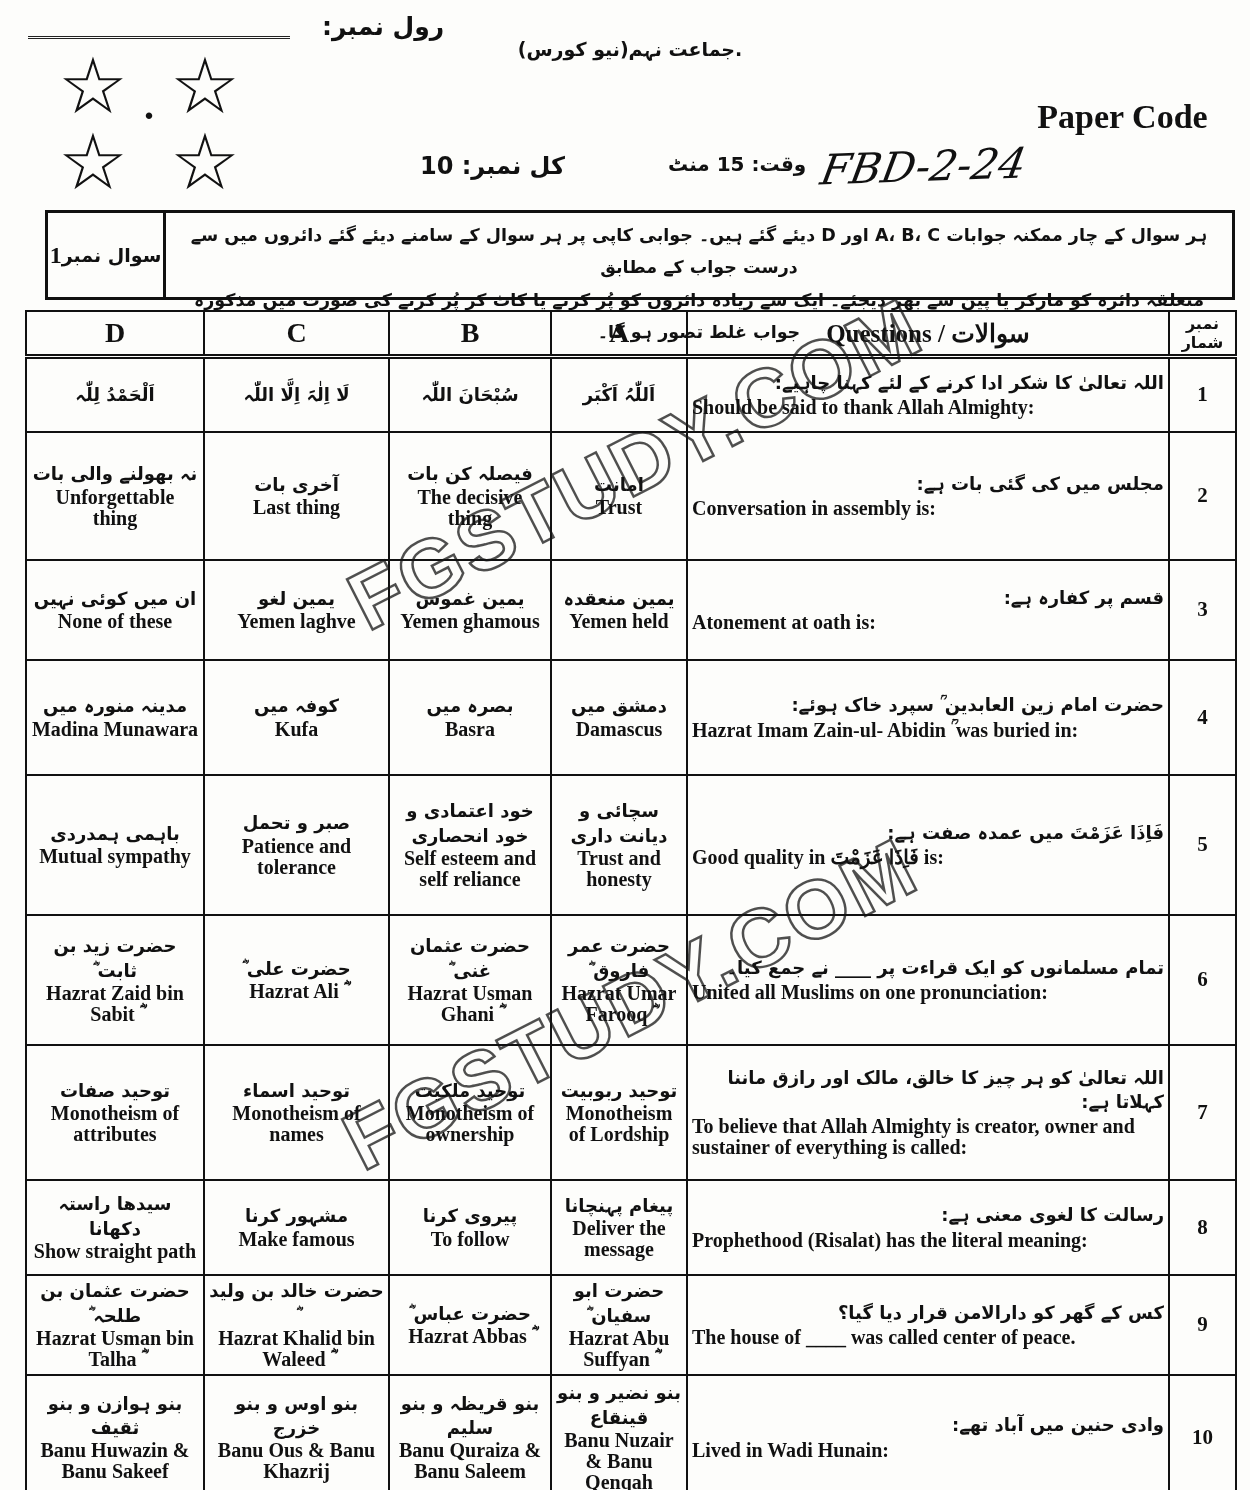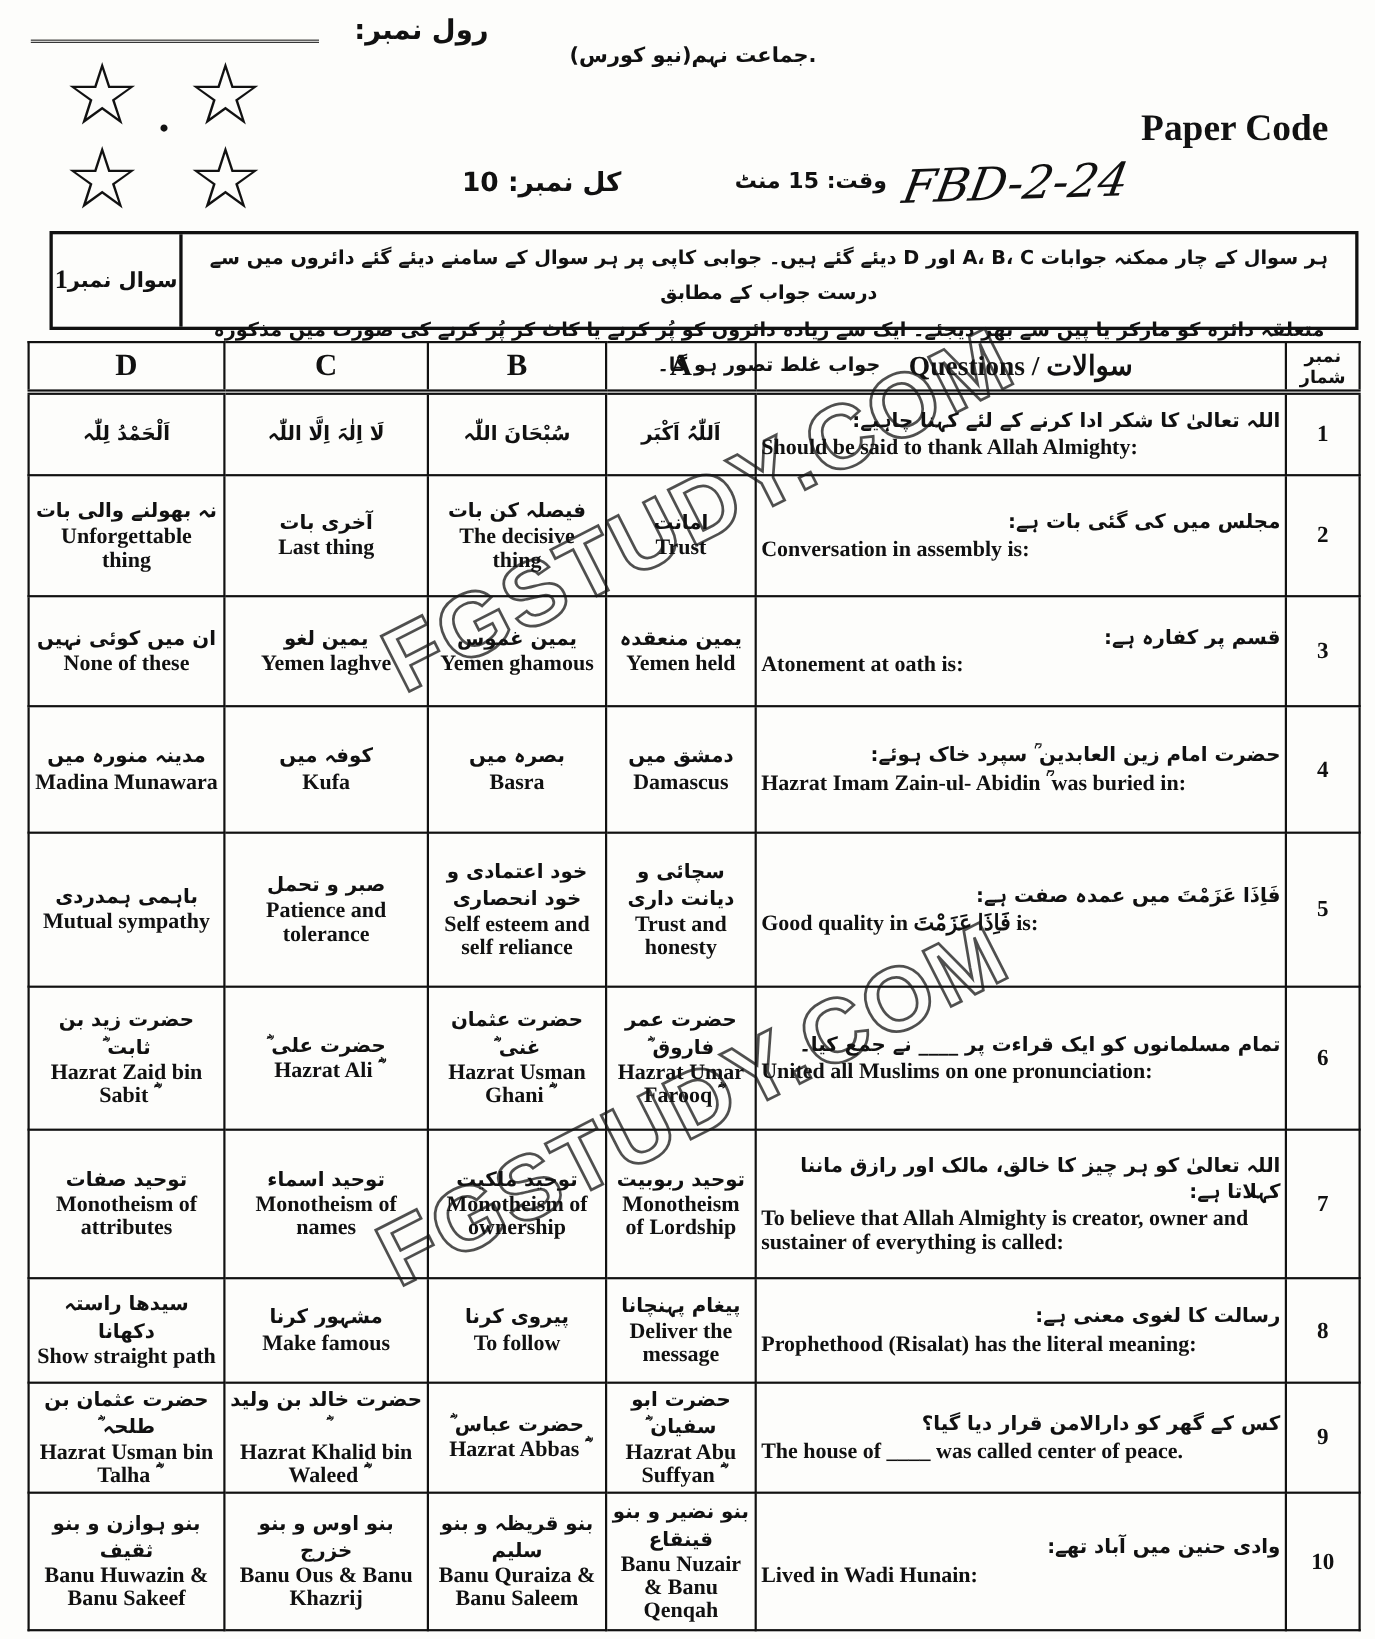--- a/index.html
+++ b/index.html
@@ -153,21 +153,21 @@
       <td class="opt-cell">
             <div class="ur">اَللّٰہُ اَکْبَر</div>
           </td>
       <td class="q-cell">
         <div class="ur" dir="rtl">اللہ تعالیٰ کا شکر ادا کرنے کے لئے کہنا چاہیے:</div>
         <div class="en">Should be said to thank Allah Almighty:</div>
       </td>
       <td class="sr-cell">1</td>
     </tr>
 
-    <tr style="height:110px">
+    <tr style="height:128px">
       <td class="opt-cell">
             <div class="ur">نہ بھولنے والی بات</div>
             <div class="en">Unforgettable thing</div>
           </td>
       <td class="opt-cell">
             <div class="ur">آخری بات</div>
             <div class="en">Last thing</div>
           </td>
       <td class="opt-cell">
             <div class="ur">فیصلہ کن بات</div>

